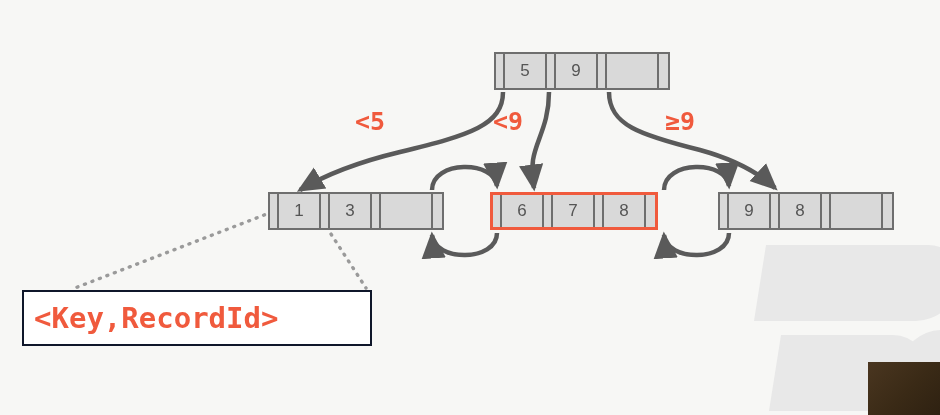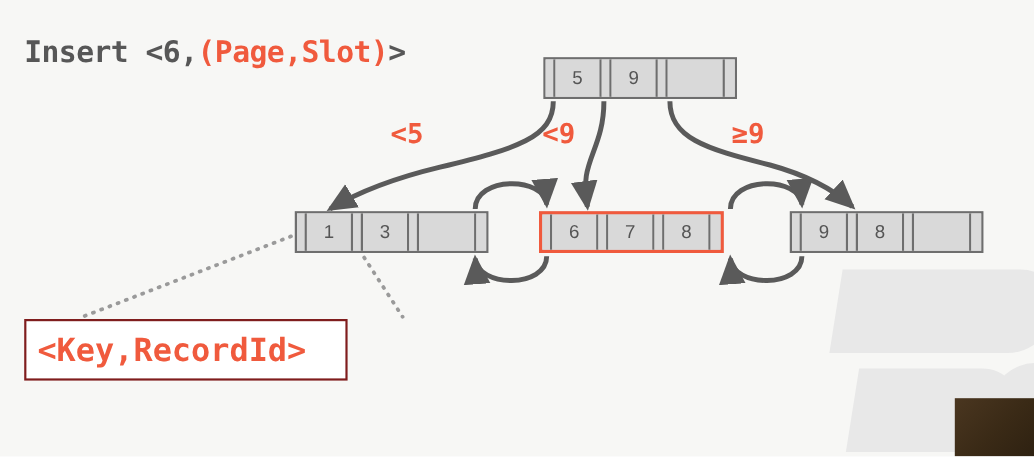--- a/index.html
+++ b/index.html
@@ -115,23 +115,23 @@
     white-space: pre;
   }
   #lbl-lt5 { left: 355px; top: 107px; }
   #lbl-lt9 { left: 493px; top: 107px; }
   #lbl-ge9 { left: 665px; top: 107px; }
 
   
   #legend {
     position: absolute;
     left: 22px; top: 290px;
-    width: 294px; height: 56px;
+    width: 350px; height: 56px;
     box-sizing: border-box;
-    border: 2px solid #7f1d1d;
+    border: 2px solid #0f172a;
     background: #ffffff;
     display: flex;
     align-items: center;
   }
   #legend .legend-text {
     color: #f05a3d;
     font-size: 29px;
     font-weight: bold;
     font-family: "DejaVu Sans Mono", "Liberation Mono", monospace;
     padding-left: 10px;
@@ -143,21 +143,20 @@
 
 <div id="slide">
 
   <div class="deco-layer">
     <div class="swoosh swoosh-a"></div>
     <div class="swoosh swoosh-b"></div>
     <div class="swoosh swoosh-c"></div>
     <div class="corner-block"></div>
   </div>
 
-  <div class="title"><span>Insert &lt;6,</span><span class="hl">(Page,Slot)</span><span>&gt;</span></div>
 
   <svg id="wires" viewBox="0 0 940 415" xmlns="http://www.w3.org/2000/svg">
     <defs>
       <marker id="ah" markerWidth="7" markerHeight="7" refX="5.2" refY="3.1" orient="auto" markerUnits="strokeWidth">
         <path d="M0,0.4 L6,3.1 L0,5.8 z" fill="#5a5a5a"></path>
       </marker>
     </defs>
 
     <path d="M 503,92 C 503,125 470,135 400,152 C 350,164 320,178 300,190" fill="none" stroke="#5a5a5a" stroke-width="4.5" marker-end="url(#ah)"></path>
 

